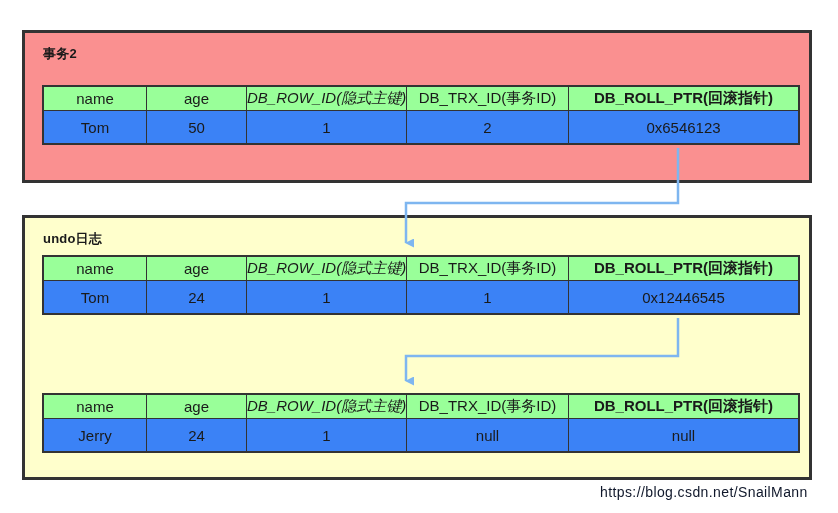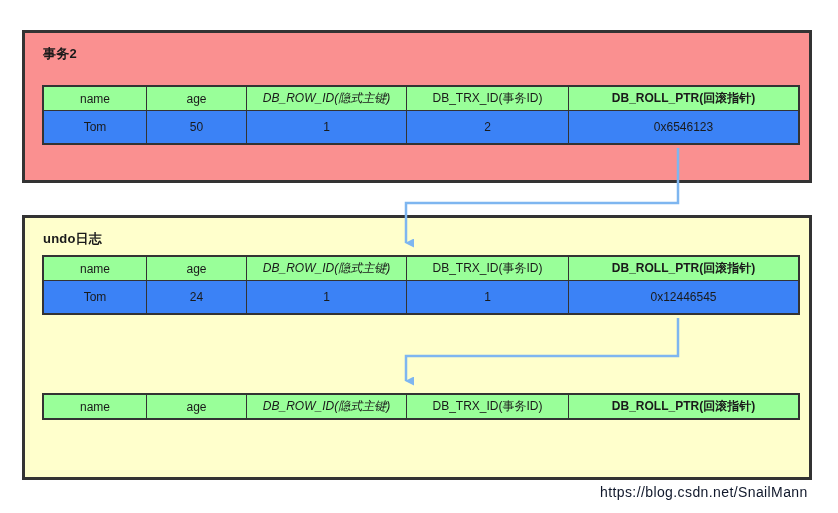--- a/index.html
+++ b/index.html
@@ -57,21 +57,21 @@
   .rec-table {
     position: absolute;
     border-collapse: collapse;
     table-layout: fixed;
     background: #ffffff;
     box-sizing: border-box;
   }
   .rec-table td {
     border: 1px solid #333333;
     text-align: center;
-    font-size: 12px;
+    font-size: 15px;
     color: #1a1a1a;
     padding: 0;
     height: 26px;
     vertical-align: middle;
     overflow: hidden;
     white-space: nowrap;
   }
   .rec-table .hdr td {
     background: #99FF99;
     height: 23px;
@@ -170,20 +170,27 @@
 
   <table class="rec-table tbl-3">
     <tbody>
         <tr class="hdr">
       <td class="c-name">name</td>
       <td class="c-age">age</td>
       <td class="c-rowid">DB_ROW_ID(隐式主键)</td>
       <td class="c-trxid">DB_TRX_ID(事务ID)</td>
       <td class="c-rollptr">DB_ROLL_PTR(回滚指针)</td>
     </tr>
+    <tr class="val">
+      <td>Jerry</td>
+      <td>24</td>
+      <td>1</td>
+      <td>null</td>
+      <td>null</td>
+    </tr>
   </tbody>
     </table>
 
   <svg class="connector" viewBox="0 0 838 513">
     <defs>
       <marker id="ah" markerWidth="10" markerHeight="10" refX="4.5" refY="8" orient="auto" markerUnits="userSpaceOnUse">
         <path d="M0,0 L9,0 L4.5,9 Z" fill="#7EB6F0"></path>
       </marker>
     </defs>
 

